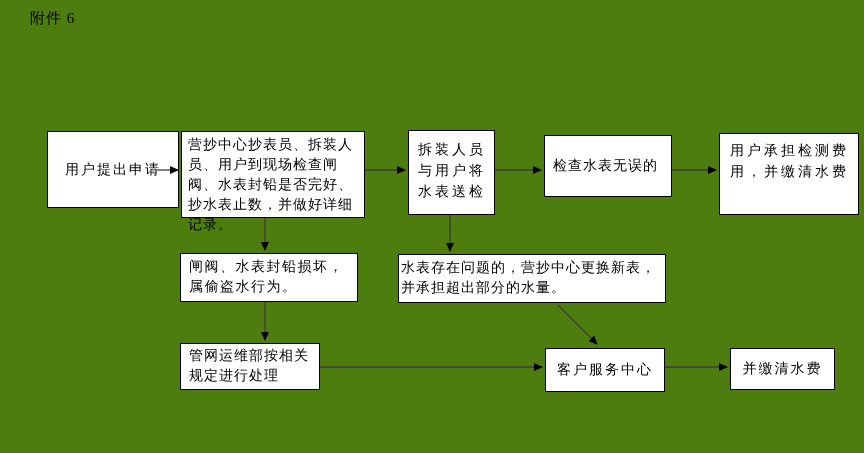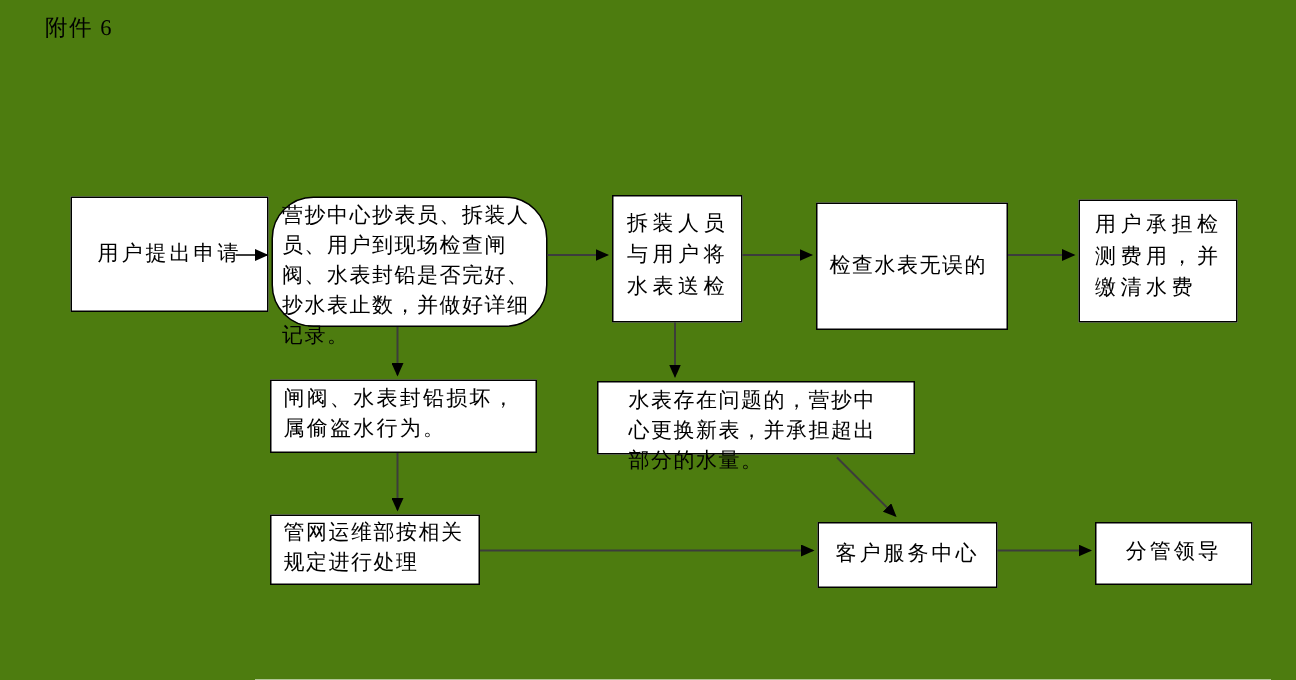--- a/index.html
+++ b/index.html
@@ -25,32 +25,32 @@
     background:#fff;
     box-sizing:border-box;
     font-size:14px;
     line-height:20px;
     word-break:break-all;
   }
   
   .n-user-request{left:47px;top:131px;width:132px;height:77px;
     display:flex;align-items:center;justify-content:center;letter-spacing:2px;}
   .n-site-check{left:181px;top:131px;width:184px;height:87px;
-    padding:3px 6px;letter-spacing:1px;line-height:20px;border-radius:28px;}
+    padding:3px 6px;letter-spacing:1px;line-height:20px;}
   .n-send-meter{left:408px;top:130px;width:87px;height:85px;
     padding:8px 0 11px 9px;letter-spacing:3px;line-height:21px;}
-  .n-meter-ok{left:544px;top:135px;width:128px;height:85px;
+  .n-meter-ok{left:544px;top:135px;width:128px;height:62px;
     display:flex;align-items:center;padding-left:8px;letter-spacing:1px;}
-  .n-user-pays{left:719px;top:133px;width:106px;height:82px;
+  .n-user-pays{left:719px;top:133px;width:140px;height:82px;
     padding:6px 0 0 10px;letter-spacing:3px;line-height:21px;}
   
   .n-seal-damaged{left:180px;top:253px;width:178px;height:49px;
     padding:3px 8px;letter-spacing:1.5px;}
-  .n-meter-problem{left:398px;top:254px;width:212px;height:49px;
-    padding:3px 20px;letter-spacing:1px;}
+  .n-meter-problem{left:398px;top:254px;width:268px;height:49px;
+    padding:3px 2px;letter-spacing:1px;}
   
   .n-pipeline-dept{left:180px;top:343px;width:140px;height:47px;
     padding:2px 8px;letter-spacing:1px;}
   .n-service-center{left:545px;top:348px;width:120px;height:44px;
     display:flex;align-items:center;justify-content:center;letter-spacing:2px;}
   .n-leader{left:730px;top:348px;width:105px;height:42px;
     display:flex;align-items:center;justify-content:center;letter-spacing:2px;}
   .arrow-layer{
     position:absolute;left:0;top:0;width:864px;height:453px;
     pointer-events:none;
@@ -65,21 +65,21 @@
 
   <div class="node n-user-request">用户提出申请</div>
   <div class="node n-site-check">营抄中心抄表员、拆装人员、用户到现场检查闸阀、水表封铅是否完好、抄水表止数，并做好详细记录。</div>
   <div class="node n-send-meter">拆装人员与用户将水表送检</div>
   <div class="node n-meter-ok">检查水表无误的</div>
   <div class="node n-user-pays">用户承担检测费用，并缴清水费</div>
   <div class="node n-seal-damaged">闸阀、水表封铅损坏，属偷盗水行为。</div>
   <div class="node n-meter-problem">水表存在问题的，营抄中心更换新表，并承担超出部分的水量。</div>
   <div class="node n-service-center">客户服务中心</div>
   <div class="node n-pipeline-dept">管网运维部按相关规定进行处理</div>
-  <div class="node n-leader">分管领导</div>
+  <div class="node n-leader">并缴清水费</div>
 
   <svg class="arrow-layer" width="864" height="453" viewBox="0 0 864 453" xmlns="http://www.w3.org/2000/svg">
     <defs>
       <marker id="ah" markerWidth="9" markerHeight="8" refX="8" refY="4" orient="auto" markerUnits="userSpaceOnUse">
         <path d="M0,0 L9,4 L0,8 Z" fill="#000"></path>
       </marker>
     </defs>
     <line x1="157" y1="170" x2="178" y2="170" stroke="#3c3c3c" stroke-width="1.3" marker-end="url(#ah)"></line>
     <line x1="365" y1="170" x2="405" y2="170" stroke="#3c3c3c" stroke-width="1.3" marker-end="url(#ah)"></line>
     <line x1="495" y1="170" x2="541" y2="170" stroke="#3c3c3c" stroke-width="1.3" marker-end="url(#ah)"></line>

